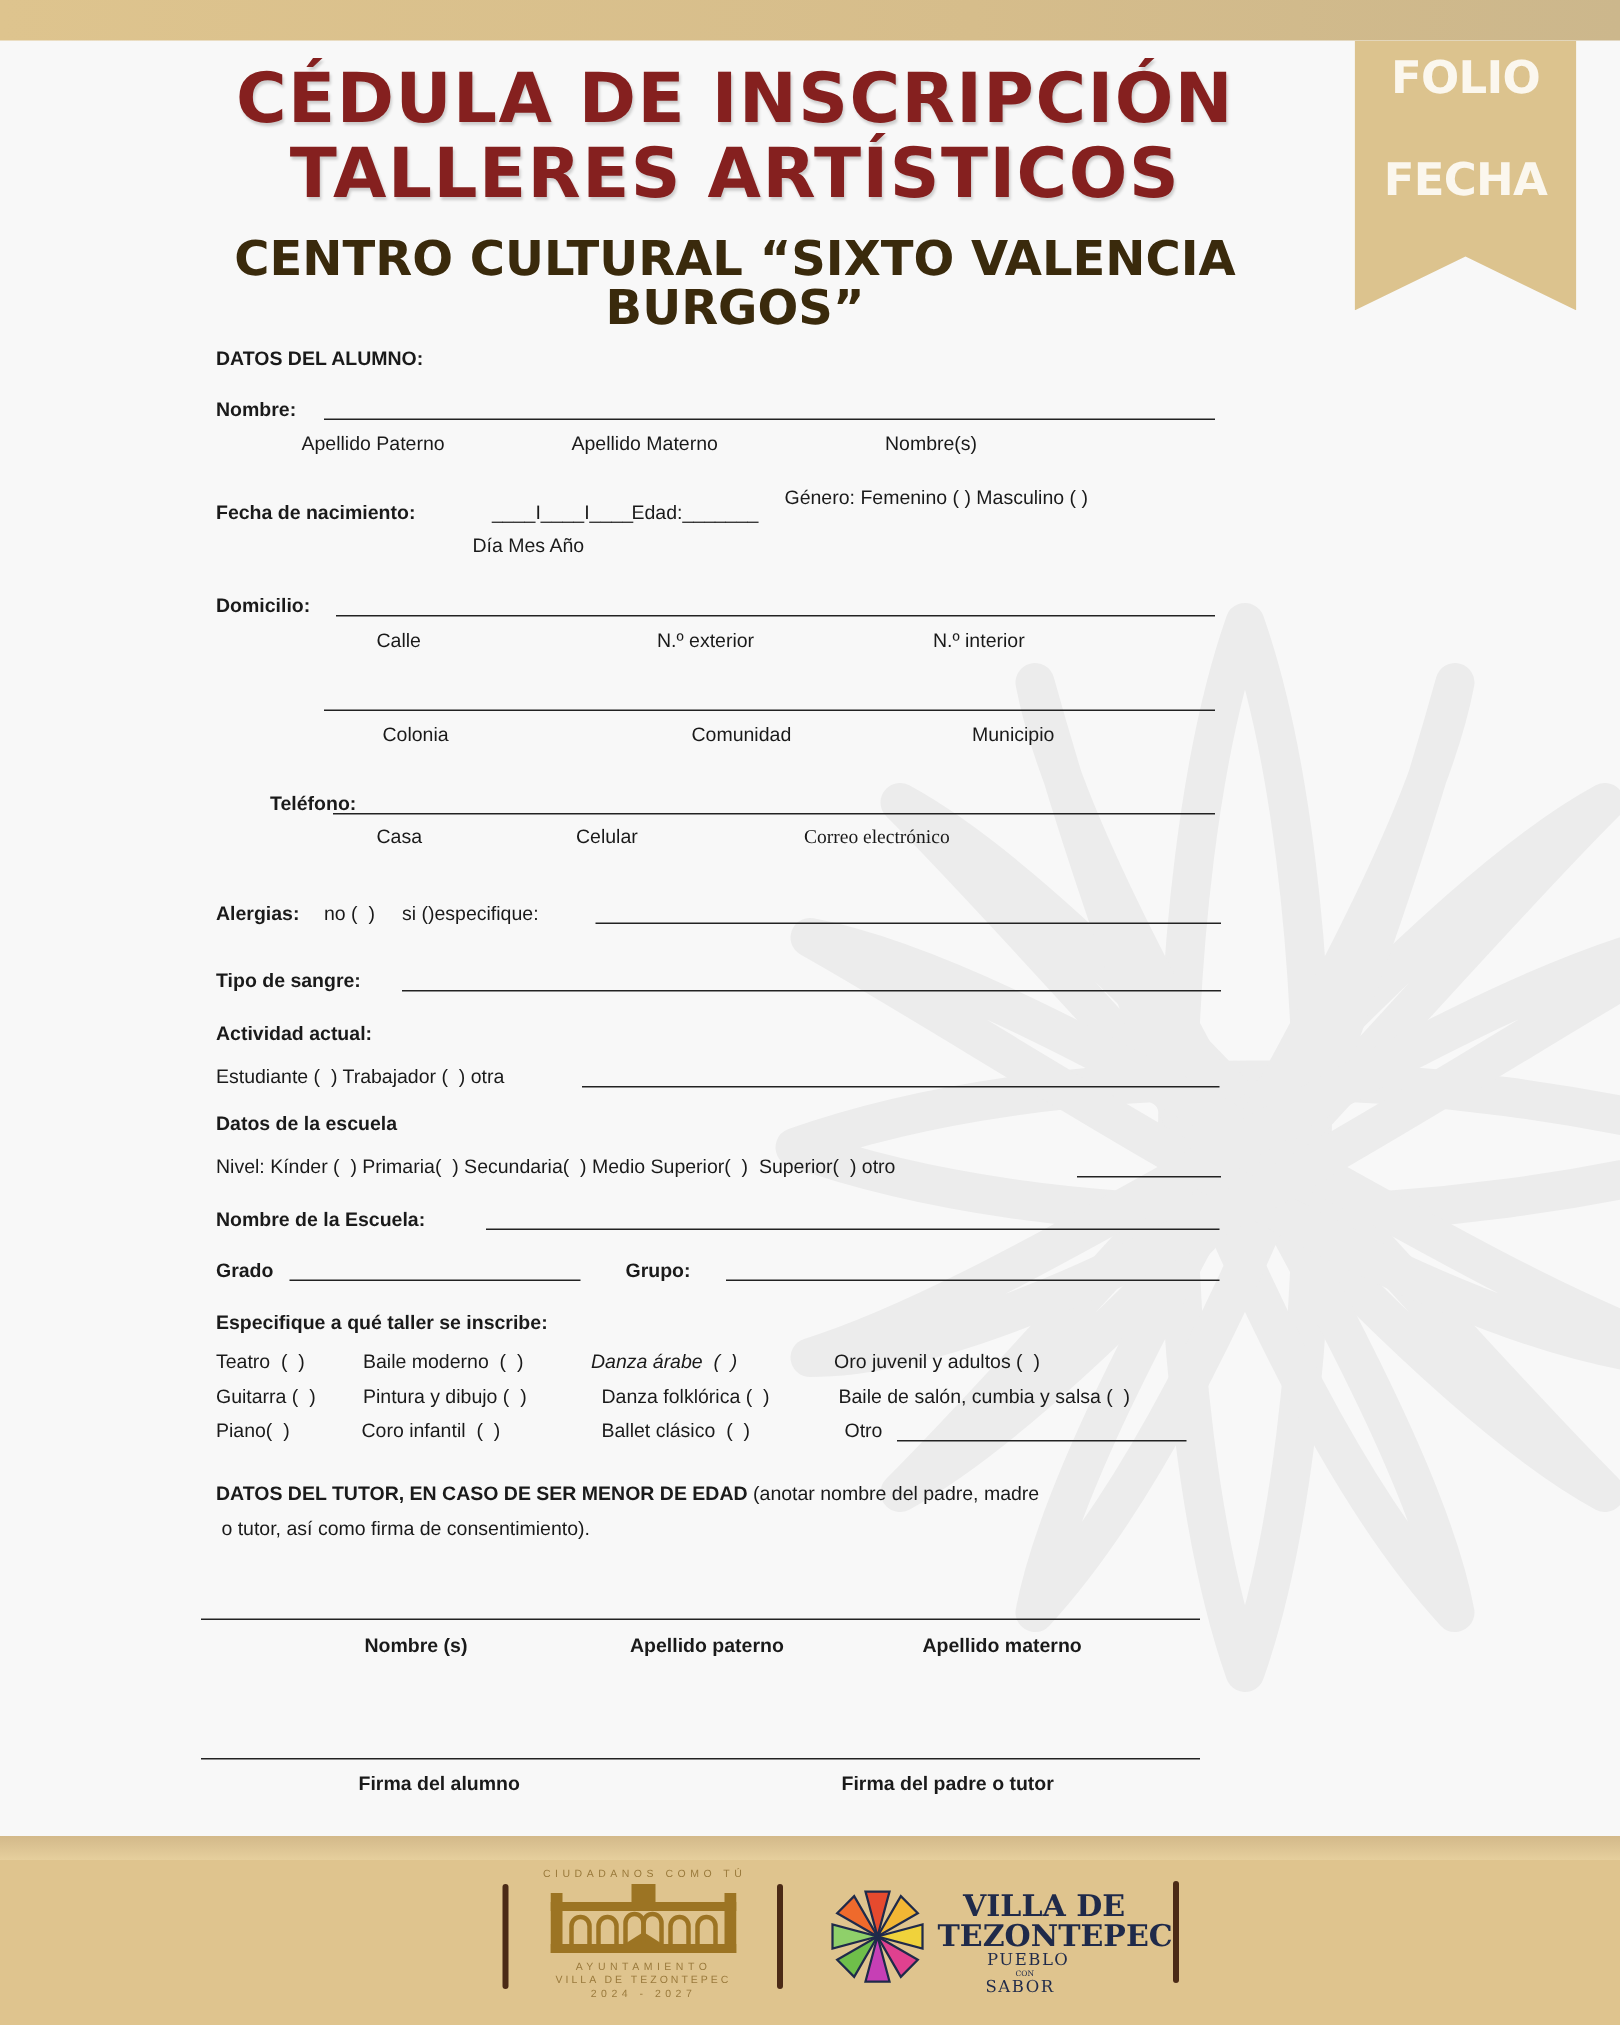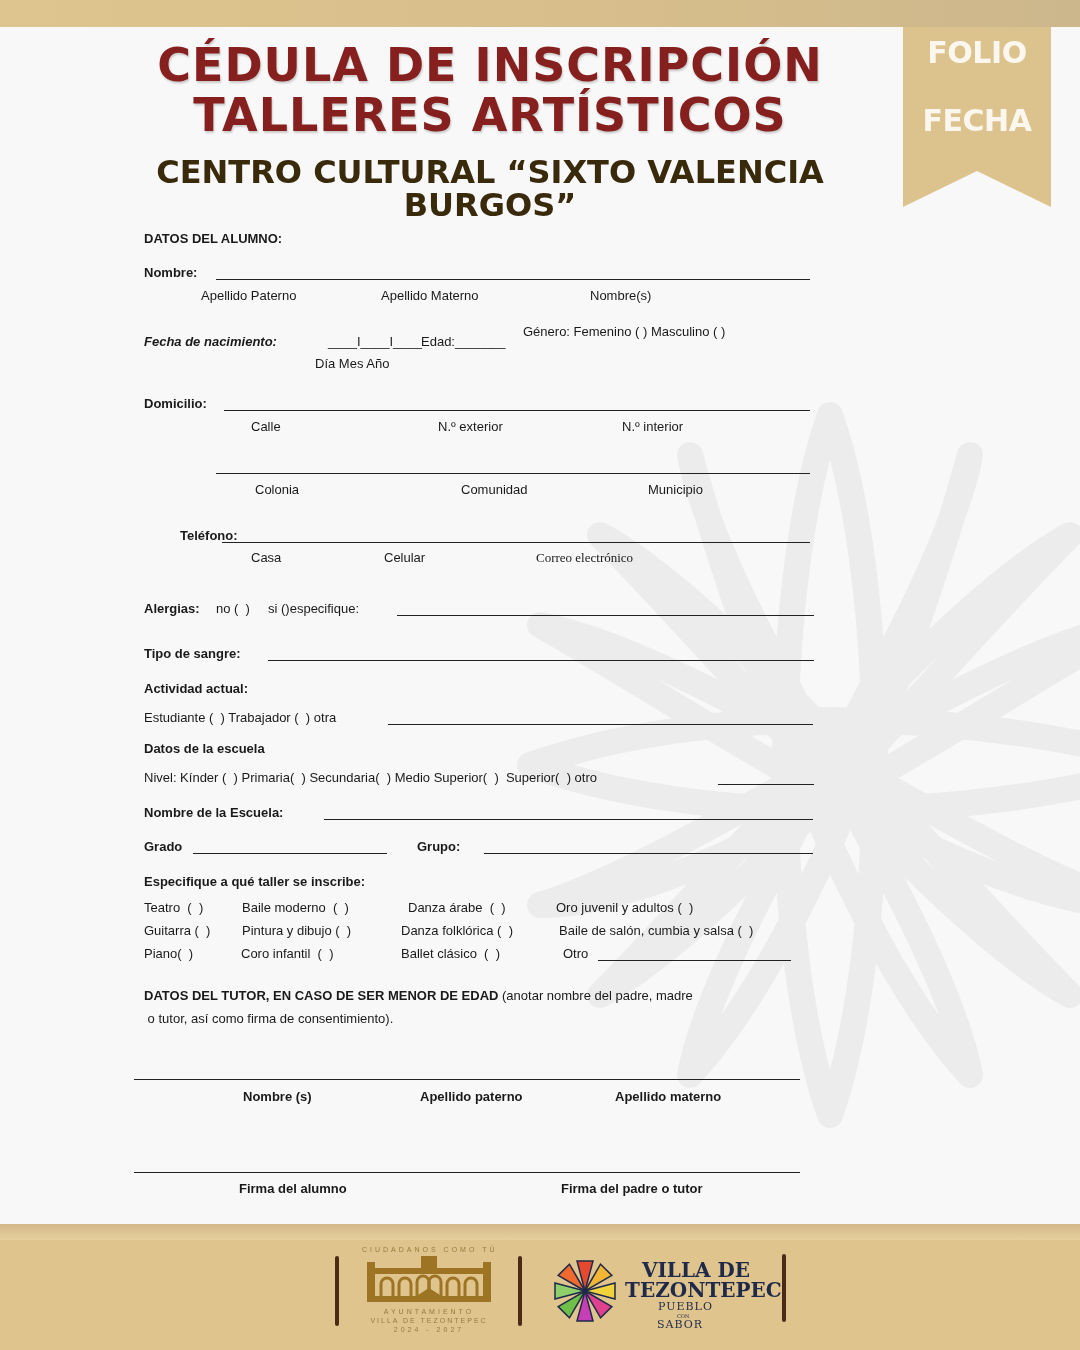--- a/index.html
+++ b/index.html
@@ -83,21 +83,21 @@
 </div>
 
 <div class="t b" style="left:144px;top:229px;">DATOS DEL ALUMNO:</div>
 
 <div class="t b" style="left:144px;top:263px;">Nombre:</div>
 <div class="line" style="left:216px;top:279px;width:594px;"></div>
 <div class="t" style="left:201px;top:286px;">Apellido Paterno</div>
 <div class="t" style="left:381px;top:286px;">Apellido Materno</div>
 <div class="t" style="left:590px;top:286px;">Nombre(s)</div>
 
-<div class="t b" style="left:144px;top:332px;font-style:italic;">Fecha de nacimiento:</div>
+<div class="t b" style="left:144px;top:332px;">Fecha de nacimiento:</div>
 <div class="t" style="left:328px;top:332px;">____I____I____</div>
 <div class="t" style="left:421px;top:332px;">Edad:_______</div>
 <div class="t" style="left:523px;top:322px;text-align:center;">Género: Femenino (  ) Masculino (  )</div>
 <div class="t" style="left:315px;top:354px;">Día  Mes Año</div>
 
 <div class="t b" style="left:144px;top:394px;">Domicilio:</div>
 <div class="line" style="left:224px;top:410px;width:586px;"></div>
 <div class="t" style="left:251px;top:417px;">Calle</div>
 <div class="t" style="left:438px;top:417px;">N.º exterior</div>
 <div class="t" style="left:622px;top:417px;">N.º interior</div>
@@ -131,21 +131,21 @@
 <div class="line" style="left:324px;top:819px;width:489px;"></div>
 
 <div class="t b" style="left:144px;top:837px;">Grado</div>
 <div class="line" style="left:193px;top:853px;width:194px;"></div>
 <div class="t b" style="left:417px;top:837px;">Grupo:</div>
 <div class="line" style="left:484px;top:853px;width:329px;"></div>
 
 <div class="t b" style="left:144px;top:872px;">Especifique a qué taller se inscribe:</div>
 <div class="t" style="left:144px;top:898px;white-space:pre;">Teatro  (  )</div>
 <div class="t" style="left:242px;top:898px;white-space:pre;">Baile moderno  (  )</div>
-<div class="t" style="left:408px;top:898px;white-space:pre;">Danza árabe  (  )</div>
+<div class="t" style="left:394px;top:898px;white-space:pre;font-style:italic;">Danza árabe  (  )</div>
 <div class="t" style="left:556px;top:898px;white-space:pre;">Oro juvenil y adultos (  )</div>
 <div class="t" style="left:144px;top:921px;white-space:pre;">Guitarra (  )</div>
 <div class="t" style="left:242px;top:921px;white-space:pre;">Pintura y dibujo (  )</div>
 <div class="t" style="left:401px;top:921px;white-space:pre;">Danza folklórica (  )</div>
 <div class="t" style="left:559px;top:921px;white-space:pre;">Baile de salón, cumbia y salsa (  )</div>
 <div class="t" style="left:144px;top:944px;white-space:pre;">Piano(  )</div>
 <div class="t" style="left:241px;top:944px;white-space:pre;">Coro infantil  (  )</div>
 <div class="t" style="left:401px;top:944px;white-space:pre;">Ballet clásico  (  )</div>
 <div class="t" style="left:563px;top:944px;">Otro</div>
 <div class="line" style="left:598px;top:960px;width:193px;"></div>

